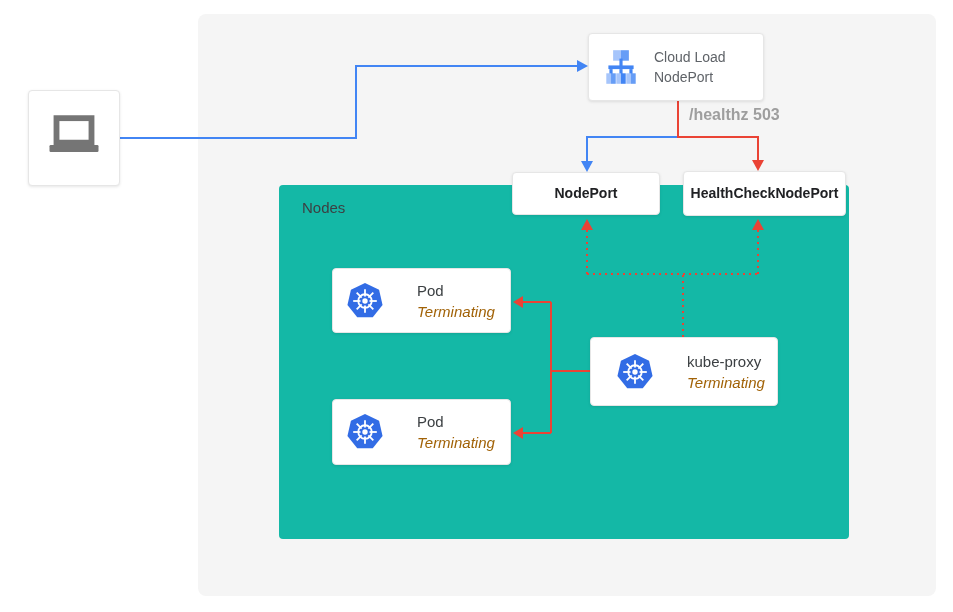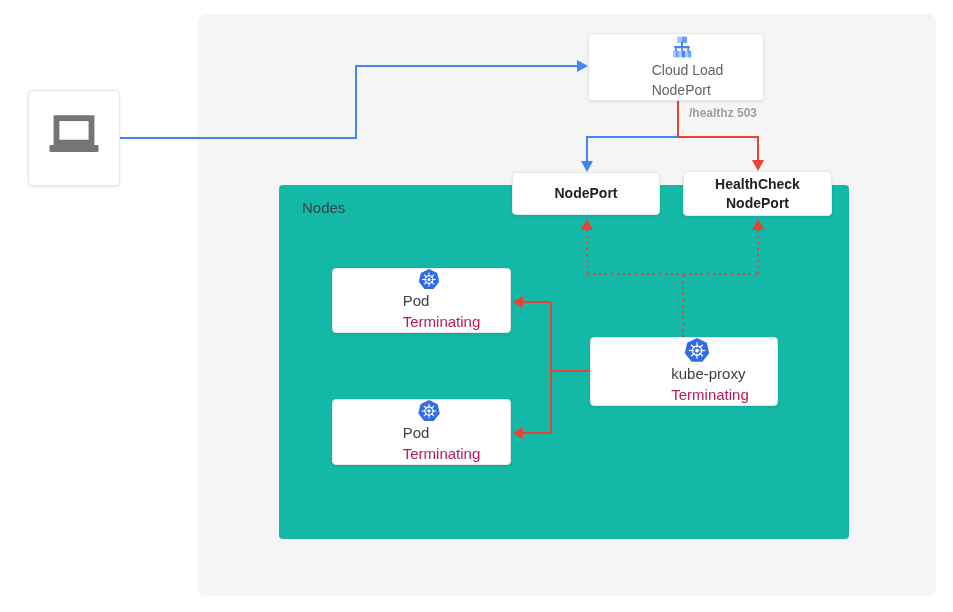--- a/index.html
+++ b/index.html
@@ -39,21 +39,20 @@
     pointer-events: none;
   }
   .card {
     position: absolute;
     background: #FFFFFF;
     border: 1px solid #E6E6E6;
     border-radius: 4px;
     box-shadow: 0 1px 3px rgba(0,0,0,0.10);
     display: flex;
     align-items: center;
-    flex-direction: column;
   }
   .laptop-card {
     left: 28px; top: 90px;
     width: 92px; height: 96px;
     justify-content: center;
   }
   .clb-card {
     left: 588px; top: 33px;
     width: 176px; height: 68px;
     padding-left: 11px;
@@ -66,32 +65,32 @@
   }
   .port-card {
     justify-content: center;
     text-align: center;
     font-weight: bold;
     font-size: 14px;
     color: #202124;
     line-height: 19px;
   }
   .nodeport-card { left: 512px; top: 172px; width: 148px; height: 43px; }
-  .healthcheck-card { left: 683px; top: 171px; width: 149px; height: 45px; flex-direction: column; }
+  .healthcheck-card { left: 683px; top: 171px; width: 163px; height: 45px; flex-direction: row; }
   .pod-card { width: 179px; height: 65px; padding-left: 14px; }
   .pod-card-1 { left: 332px; top: 268px; }
   .pod-card-2 { left: 332px; top: 399px; height: 66px; }
   .kubeproxy-card { left: 590px; top: 337px; width: 188px; height: 69px; padding-left: 26px; }
-  .k8s-text { margin-left: 26px; }
+  .k8s-text { margin-left: 34px; }
   .k8s-title { font-size: 15px; color: #3C4043; line-height: 21px; }
-  .k8s-sub { font-size: 15px; color: #be185d; line-height: 21px; }
+  .k8s-sub { font-size: 15px; color: #a16207; line-height: 21px; font-style: italic; }
   .healthz-label {
     position: absolute;
     left: 689px; top: 106px;
-    font-size: 12px;
+    font-size: 16px;
     font-weight: bold;
     color: #9E9E9E;
   }
 </style>
 </head>
 <body>
 
 <div class="canvas">
 
   <div class="gray-panel"></div>

